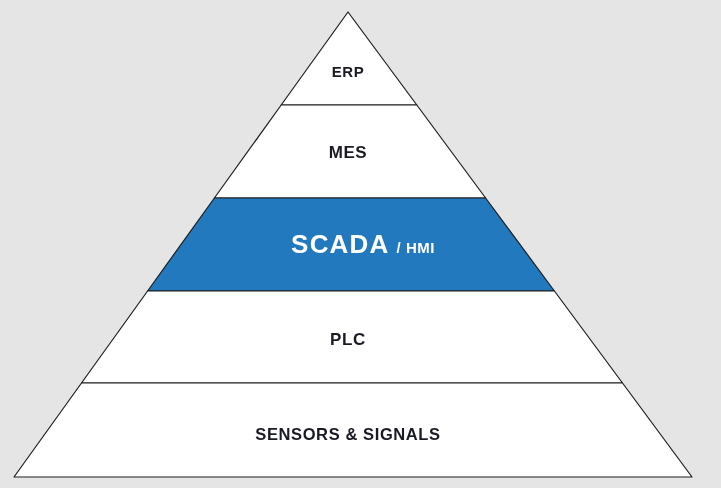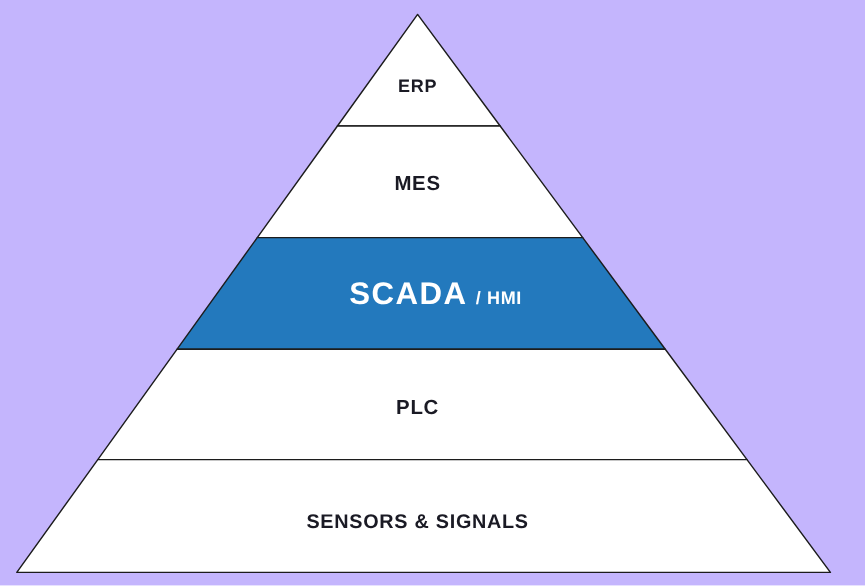--- a/index.html
+++ b/index.html
@@ -10,21 +10,21 @@
   body {
     width: 721px;
     height: 488px;
     overflow: hidden;
     font-family: "Liberation Sans", sans-serif;
   }
   .stage {
     position: relative;
     width: 721px;
     height: 488px;
-    background: #c4b5fd;
+    background: #e5e5e5;
   }
   svg {
     display: block;
     width: 721px;
     height: 488px;
   }
   .layer {
     stroke: #1c1c1c;
     stroke-width: 1.2;
     stroke-linejoin: round;

